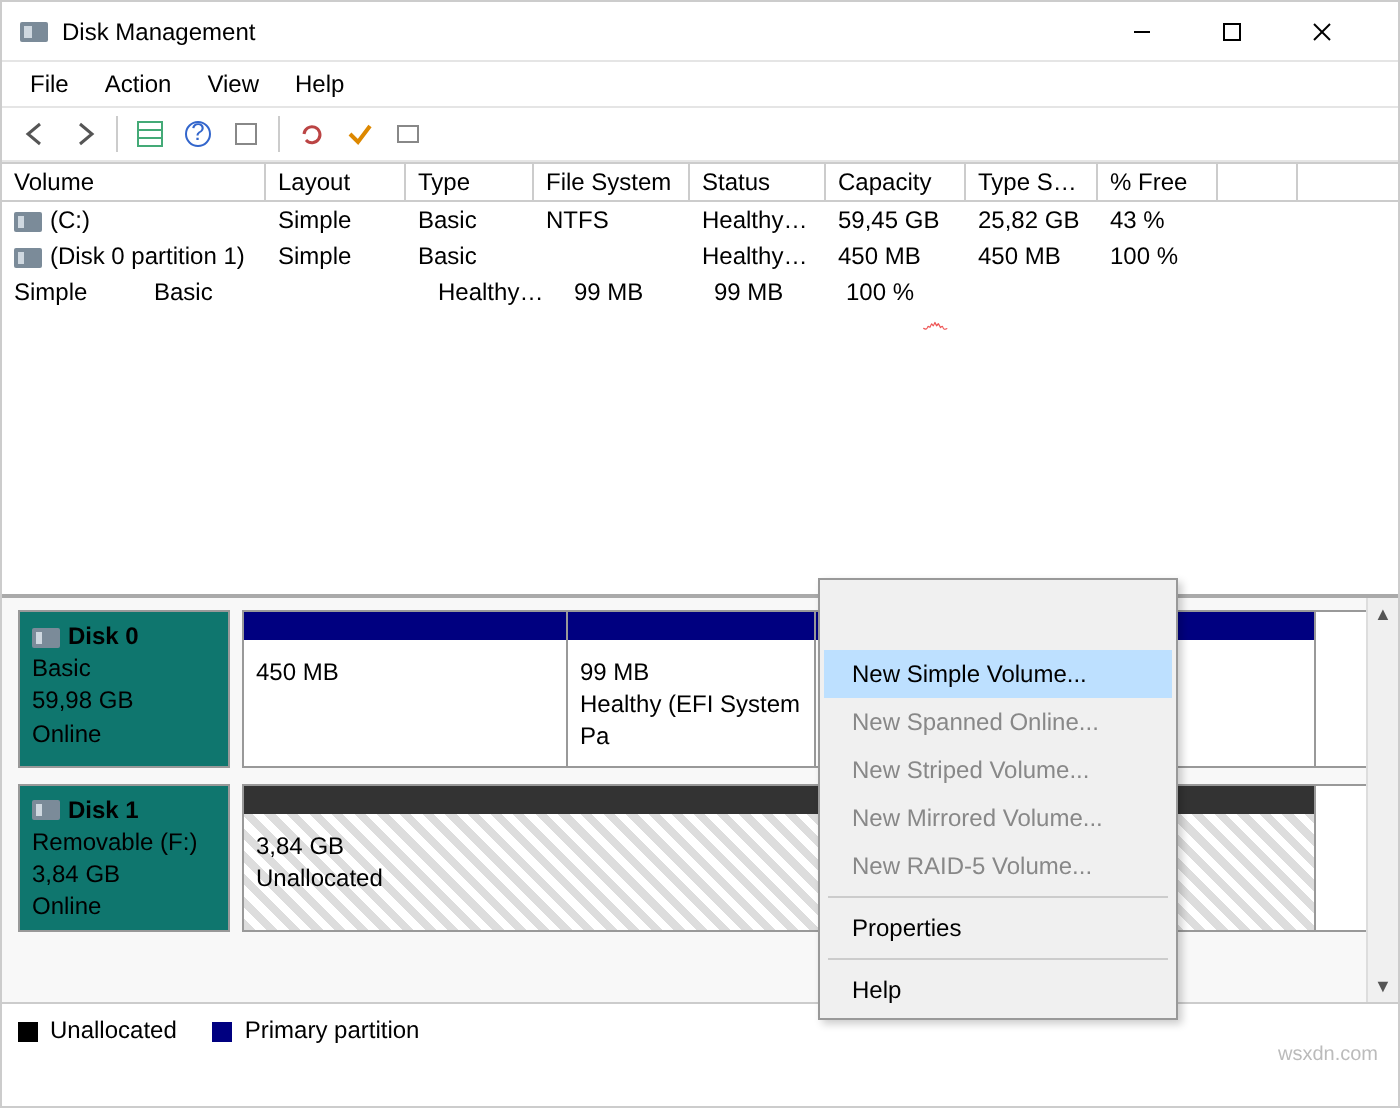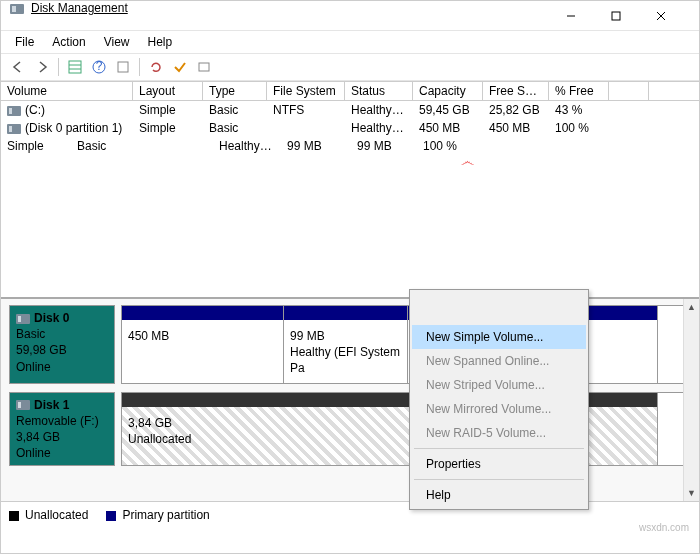--- a/index.html
+++ b/index.html
@@ -1,17 +1,17 @@
 <!DOCTYPE html>
 <html><head>
   <meta charset="utf-8">
   <style>
     * { box-sizing: border-box; margin: 0; padding: 0; font-family: "Segoe UI", Tahoma, sans-serif; font-size: 12px; }
     body { background: #fff; width: 700px; height: 554px; position: relative; overflow: hidden; border: 1px solid #ccc; }
-    .titlebar { display: flex; height: 30px; padding: 0 16px 0 8px; border-bottom: 1px solid #e5e5e5; text-decoration: underline; }
+    .titlebar { display: flex; align-items: center; height: 30px; padding: 0 16px 0 8px; border-bottom: 1px solid #e5e5e5; }
     .titlebar .icon { width: 16px; height: 16px; margin-right: 6px; }
     .titlebar .title { flex: 1; font-size: 12px; }
     .win-btn { width: 45px; height: 29px; display: flex; align-items: center; justify-content: center; }
     .win-btn svg { width: 10px; height: 10px; }
     .menubar { display: flex; gap: 2px; padding: 2px 6px; }
     .menubar .item { padding: 2px 8px; }
     .toolbar { display: flex; align-items: center; gap: 2px; padding: 2px 6px; border-top: 1px solid #e5e5e5; border-bottom: 1px solid #e5e5e5; height: 28px; }
     .toolbar .tbtn { width: 22px; height: 22px; display: flex; align-items: center; justify-content: center; border: 1px solid transparent; }
     .toolbar .sep { width: 1px; height: 18px; background: #ccc; margin: 0 3px; }
     .grid-header { display: flex; border-top: 1px solid #ccc; border-bottom: 1px solid #ccc; background: #fff; height: 20px; }
@@ -131,21 +131,21 @@
 </div>
 
 <div class="top-pane">
   <div class="grid-header">
     <div class="gh c0">Volume</div>
     <div class="gh c1">Layout</div>
     <div class="gh c2">Type</div>
     <div class="gh c3">File System</div>
     <div class="gh c4">Status</div>
     <div class="gh c5">Capacity</div>
-    <div class="gh c6">Free Spa...</div>
+    <div class="gh c6">Type Spa...</div>
     <div class="gh c7">% Free</div>
     <div class="gh c8"></div>
   </div>
   <div class="grid-body" id="vol-rows">
       <div class="row">
         <div class="cell c0"><span class="volicon"></span>(C:)</div>
         <div class="cell c1">Simple</div>
         <div class="cell c2">Basic</div>
         <div class="cell c3">NTFS</div>
         <div class="cell c4">Healthy (B...</div>

